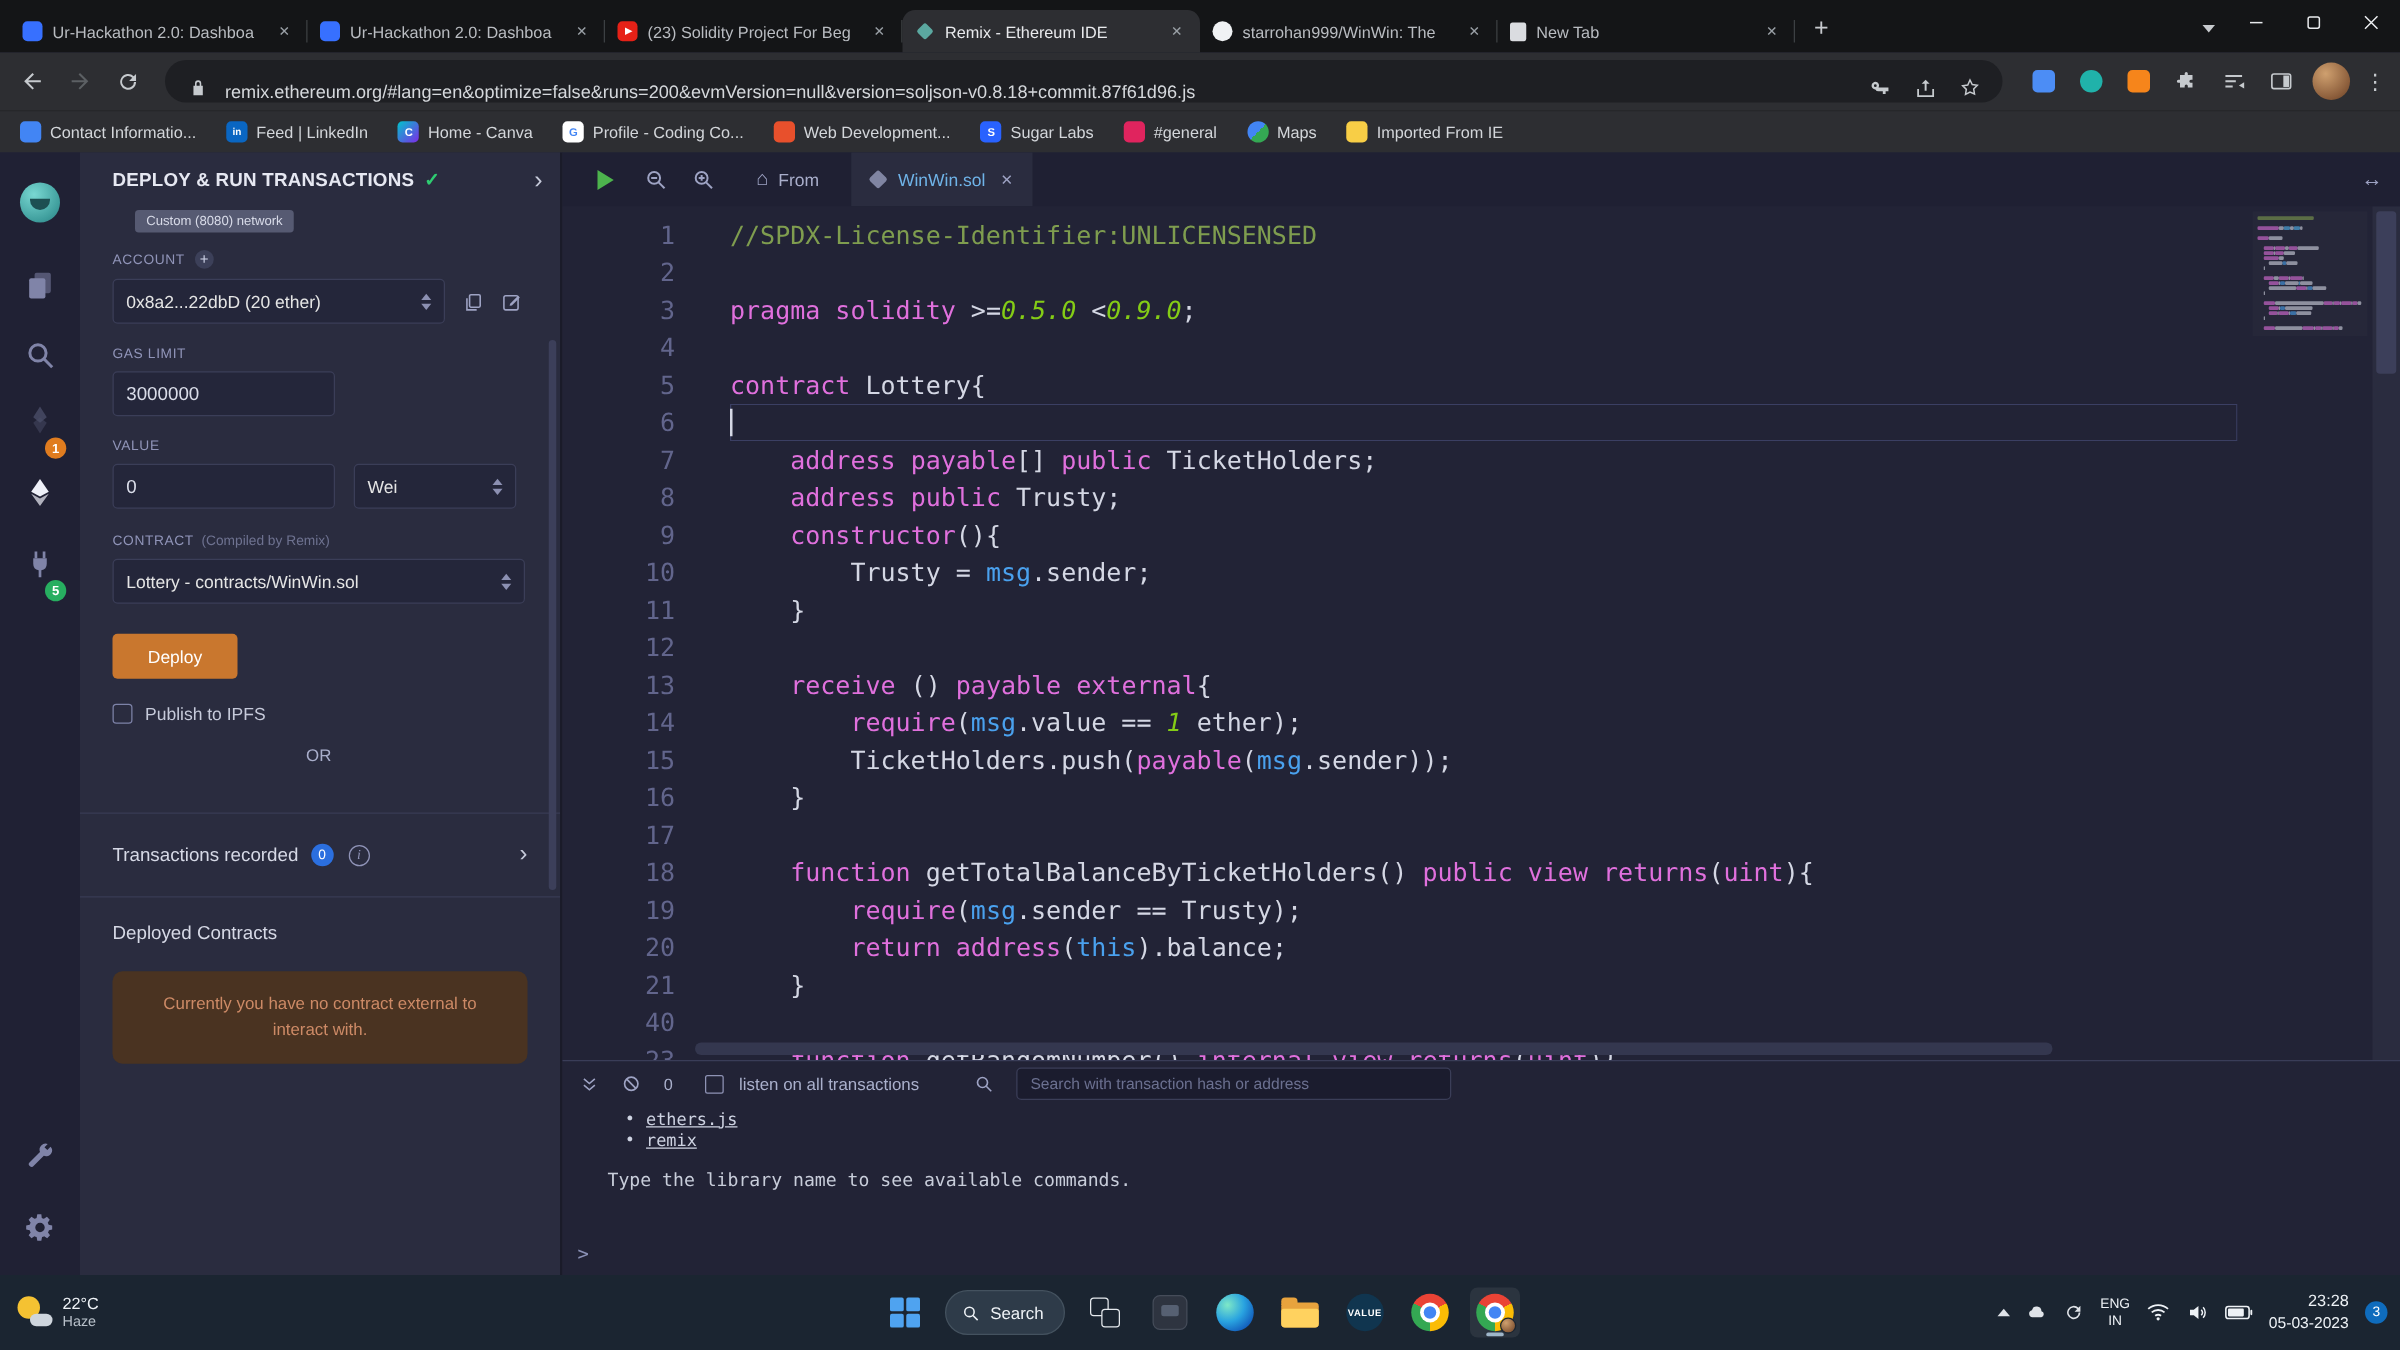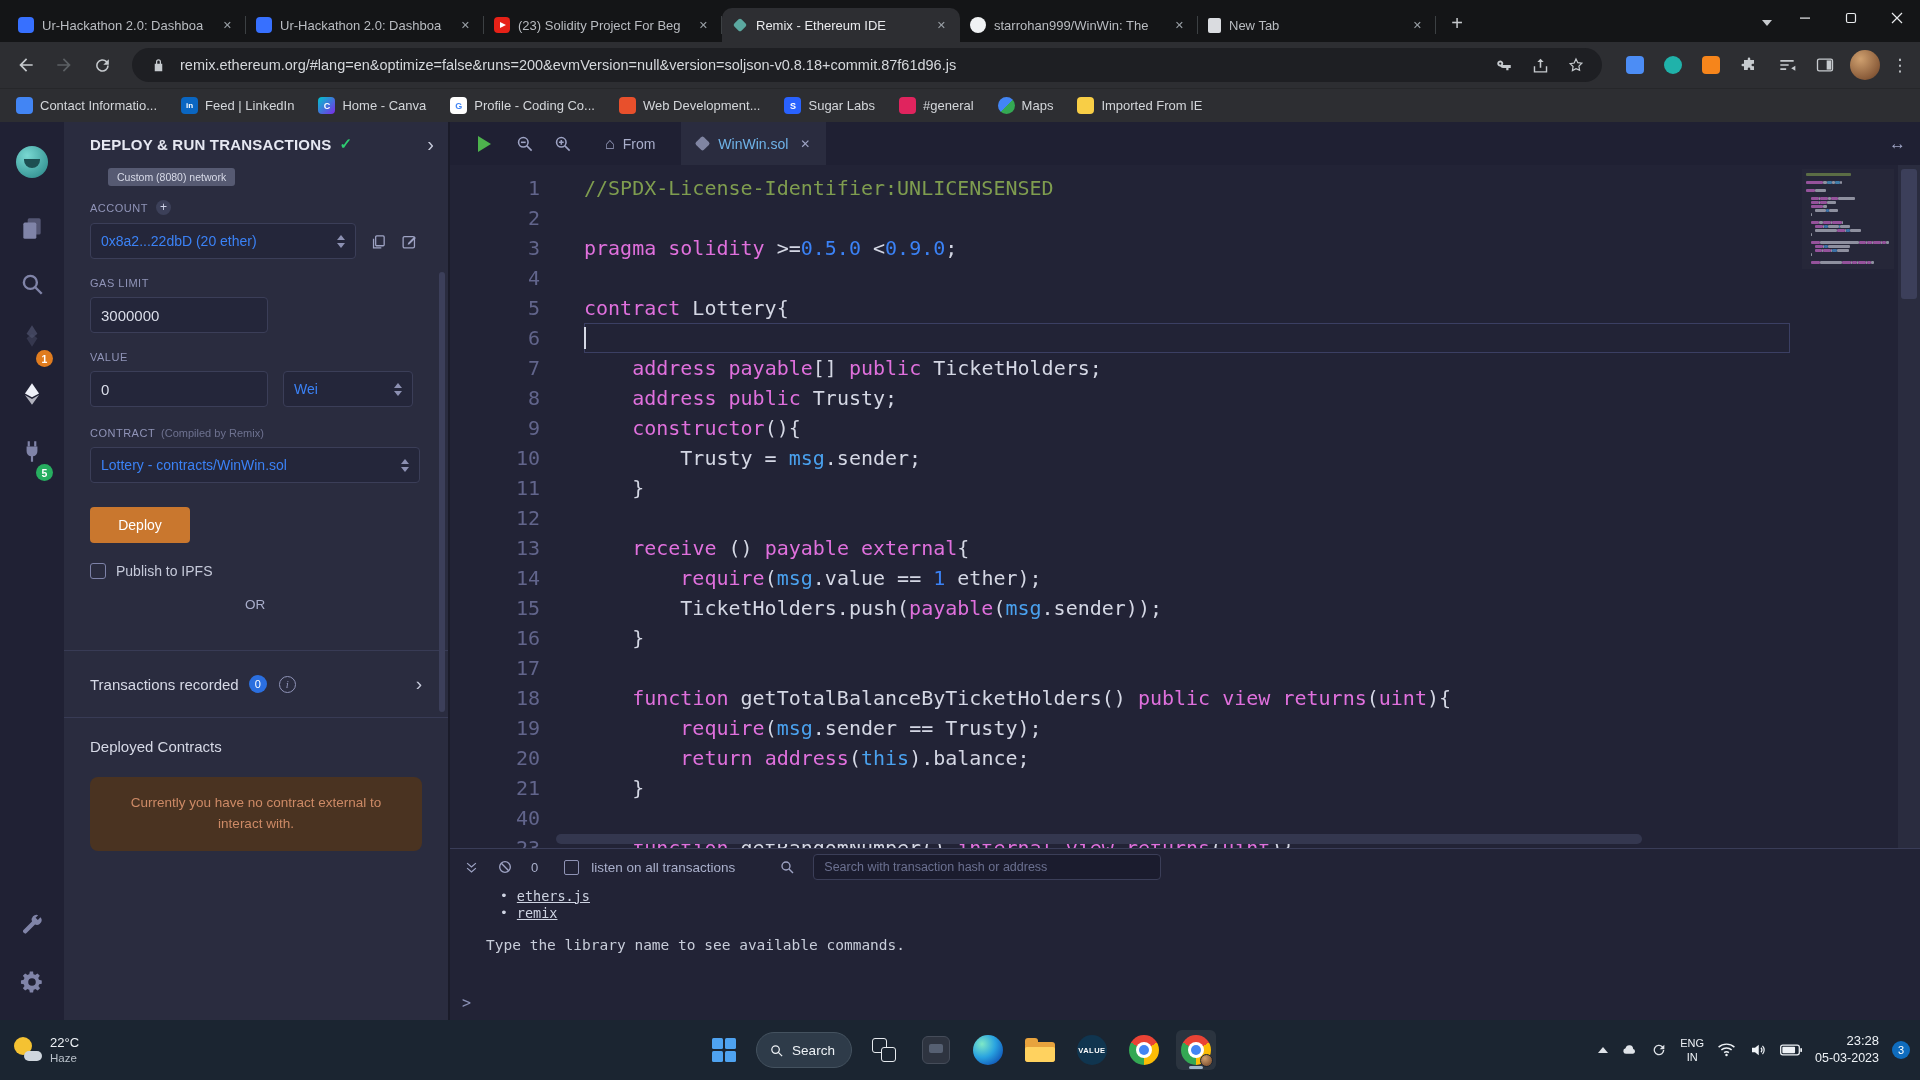--- a/index.html
+++ b/index.html
@@ -27,21 +27,21 @@
   .tabstrip-spacer { flex:1; }
   .tabsearch { width:30px; height:30px; margin-bottom:4px; display:flex; align-items:center; justify-content:center; color:#c7cace; }
   .caret-down { width:0; height:0; border-left:5px solid transparent; border-right:5px solid transparent; border-top:6px solid #c7cace; }
   .wincontrols { display:flex; height:42px; }
   .winbtn { width:46px; height:36px; display:flex; align-items:center; justify-content:center; color:#e8eaed; font-size:13px; }
   .winbtn svg { display:block; }
 
   .toolbar { position:absolute; top:42px; left:0; right:0; height:46px; background:#2d2e32; display:flex; align-items:center; padding:0 10px; }
   .navbtn { width:32px; height:32px; border-radius:50%; display:flex; align-items:center; justify-content:center; color:#c6cace; margin-right:6px; flex:none; }
   .navbtn.disabled { color:#5c6064; }
-  .omnibox { flex:1; height:34px; margin:0 8px; background:#1e1f23; border-radius:17px; display:flex; align-items:center; padding:0 14px; min-width:0; }
+  .omnibox { flex:1; height:34px; margin:0 8px; background:#1e1f23; border-radius:17px; display:flex; align-items:flex-end; padding:0 14px; min-width:0; }
   .omni-url { flex:1; font-size:14.5px; color:#d5d8dc; white-space:nowrap; overflow:hidden; margin-left:10px; }
   .omni-ic { width:24px; height:24px; display:flex; align-items:center; justify-content:center; color:#c6cace; margin-left:12px; flex:none; }
   .ext-ic { width:26px; height:26px; margin-left:12px; display:flex; align-items:center; justify-content:center; flex:none; }
   .ext-sq { width:18px; height:18px; border-radius:4px; }
   .ext-blue { background:#4c8df5; }
   .ext-teal { background:#20b2aa; border-radius:50%; }
   .ext-orange { background:#f6851b; }
   .avatar { width:30px; height:30px; border-radius:50%; background:radial-gradient(circle at 35% 30%, #cfa06f, #8a5c3a 70%, #5d3d26); margin-left:12px; flex:none; }
   .kebab { color:#c6cace; font-size:17px; margin-left:10px; width:20px; text-align:center; flex:none; }
 
@@ -76,21 +76,21 @@
   .panel-header { height:44px; display:flex; align-items:center; padding:0 14px 0 26px; }
   .panel-title { font-size:15px; font-weight:bold; color:#e6e8f2; letter-spacing:.2px; }
   .panel-check { color:#2ecc71; font-size:15px; font-weight:bold; margin-left:8px; }
   .panel-chevron { margin-left:auto; color:#c6cada; font-size:20px; }
   .network-pill { display:inline-block; margin:2px 0 0 44px; background:#565a72; color:#d8dbe8; font-size:10.5px; padding:3px 9px; border-radius:3px; }
   .panel-body { padding:0 26px; }
   .label-row { display:flex; align-items:center; margin-top:14px; }
   .field-label { font-size:11px; letter-spacing:.5px; color:#9094b8; }
   .field-sublabel { font-size:11px; color:#6e7290; margin-left:6px; }
   .plus-icon { margin-left:8px; width:15px; height:15px; border-radius:50%; background:#3c4059; color:#cfd3e8; font-size:12px; line-height:14px; text-align:center; }
-  .select { background:#24263a; border:1px solid #3b3e58; border-radius:4px; height:36px; display:flex; align-items:center; justify-content:space-between; padding:0 10px; color:#3b82f6; font-size:14px; }
+  .select { background:#24263a; border:1px solid #3b3e58; border-radius:4px; height:36px; display:flex; align-items:center; justify-content:space-between; padding:0 10px; color:#e5e5e5; font-size:14px; }
   .stepper { display:flex; flex-direction:column; gap:3px; margin-left:8px; }
   .stepper i { display:block; width:0; height:0; border-left:4.5px solid transparent; border-right:4.5px solid transparent; }
   .stepper .up { border-bottom:5px solid #8c90b2; }
   .stepper .dn { border-top:5px solid #8c90b2; }
   .account-row { display:flex; align-items:center; margin-top:8px; }
   .account-select { width:266px; }
   .mini-ic { color:#9ea3c4; margin-left:14px; display:flex; }
   .tinput { background:#24263a; border:1px solid #3b3e58; border-radius:4px; height:36px; color:#dadde9; font-size:15px; padding:0 10px; outline:none; font-family:"Liberation Sans", sans-serif; }
   .tinput::placeholder { color:#6b7090; font-size:12.5px; }
   .gas-input { width:178px; margin-top:8px; display:block; }
@@ -131,21 +131,21 @@
   .gutter { position:absolute; left:0; top:0; bottom:0; width:106px; padding-top:8px; font-family:"DejaVu Sans Mono", monospace; font-size:20px; line-height:30px; color:#62658c; text-align:right; }
   .gutter .ln { padding-right:16px; height:30px; }
   .codearea { position:absolute; left:106px; right:130px; top:0; bottom:0; padding:8px 0 0 28px; font-family:"DejaVu Sans Mono", monospace; font-size:20px; line-height:30px; white-space:pre; overflow:hidden; }
   .code-line { height:30px; }
   .code-line.cur { box-shadow:inset 0 0 0 1px #3b3f63; position:relative; }
   .code-line.cur::after { content:''; position:absolute; left:0; top:4px; width:2px; height:22px; background:#d4d7e4; }
   .tok-d { color:#d4d7e4; }
   .tok-k { color:#e070dd; }
   .tok-c { color:#7f9d4f; }
   .tok-b { color:#4aa1ee; }
-  .tok-n { color:#3b82f6; }
+  .tok-n { color:#84cc16;font-style:italic; }
   .minimap { position:absolute; right:26px; top:4px; width:92px; padding:4px; background:rgba(255,255,255,0.02); }
   .mm-line { display:flex; height:3px; margin-bottom:1px; }
   .mm-t { height:3px; border-radius:1px; opacity:.6; }
   .mm-d { background:#d4d7e4; } .mm-k { background:#e070dd; } .mm-c { background:#7f9d4f; } .mm-b { background:#4aa1ee; } .mm-n { background:#52b5f2; }
   .vscroll { position:absolute; right:0; top:0; bottom:0; width:22px; background:#2a2c3f; }
   .vthumb { position:absolute; right:3px; top:4px; width:16px; height:130px; background:#3c3f5a; border-radius:3px; }
   .hscroll { position:absolute; left:106px; right:130px; bottom:4px; height:10px; }
   .hthumb { width:88%; height:10px; background:#34374f; border-radius:5px; }
 
   .terminal { height:172px; background:#222336; border-top:1px solid #3a3d58; flex:none; position:relative; font-family:"DejaVu Sans Mono", monospace; }

